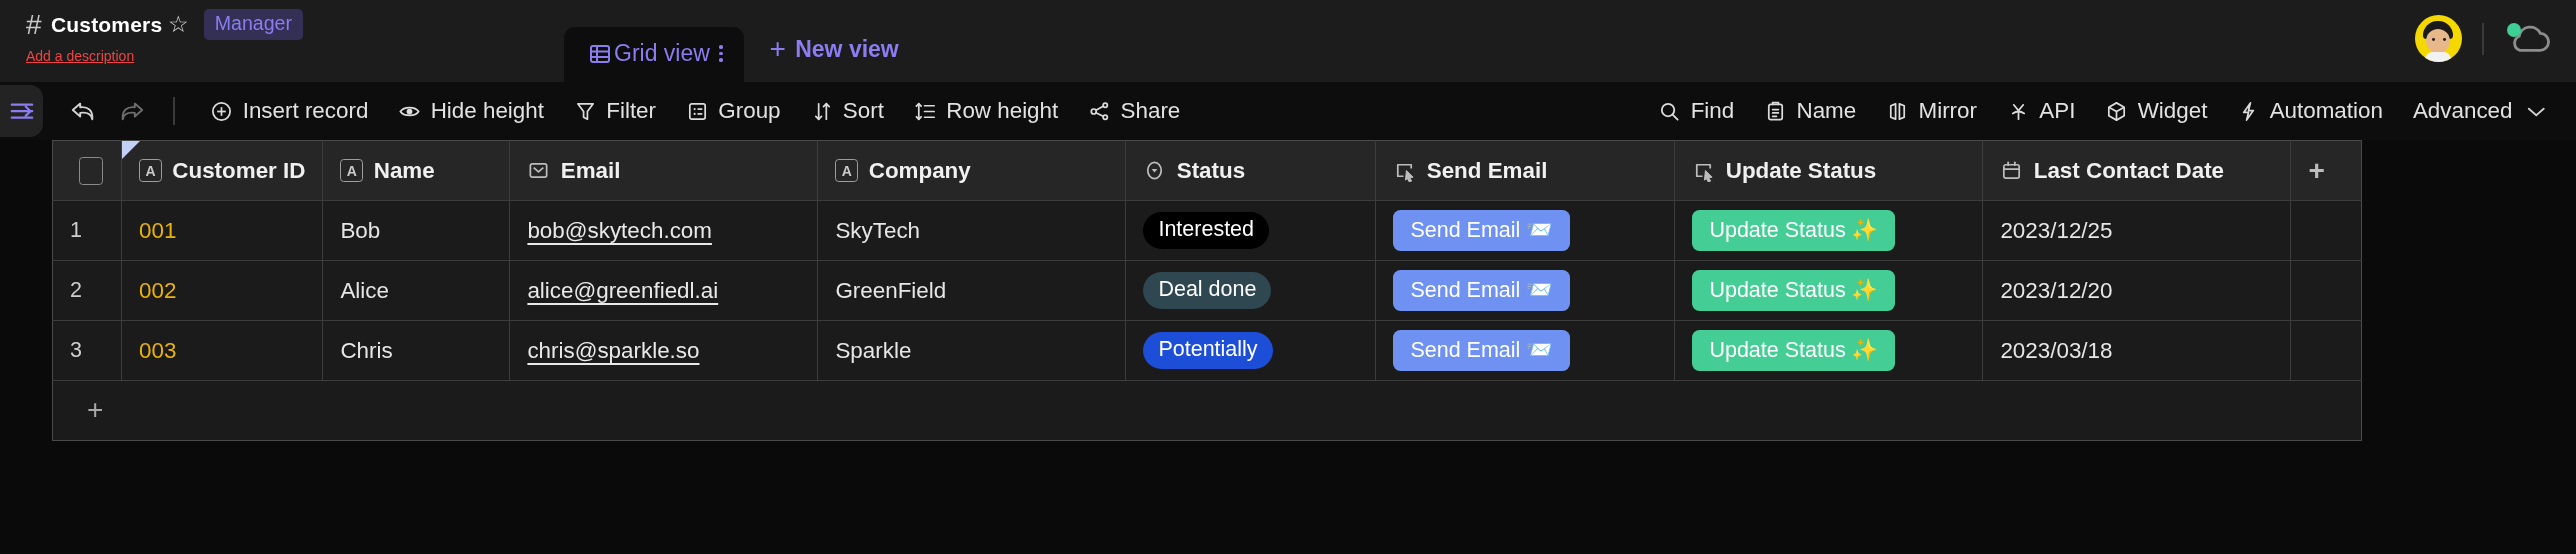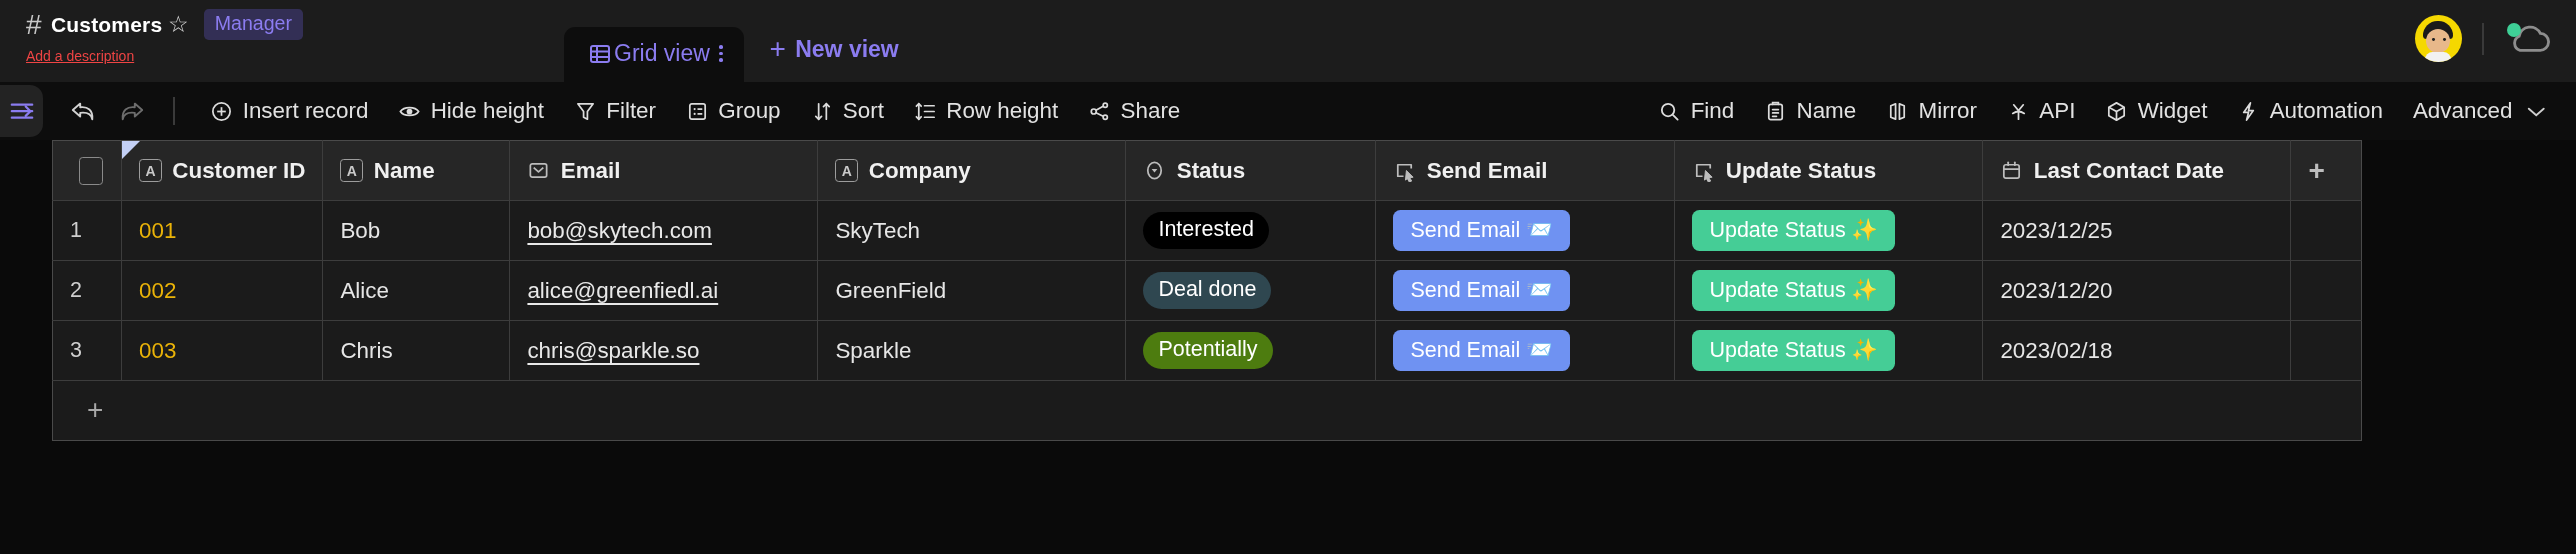--- a/index.html
+++ b/index.html
@@ -549,29 +549,29 @@
 
       <tr>
         <td class="rownum">3</td>
         <td class="cid">003</td>
         <td>Chris</td>
         <td>
           <span class="email-link">chris@sparkle.so</span>
         </td>
         <td>Sparkle</td>
         <td>
-          <span class="pill" style="background:#4d7c0f">Potentially</span>
+          <span class="pill" style="background:#1d4ed8">Potentially</span>
         </td>
         <td>
           <span class="btn-cell" style="background:#6f92f2">Send Email 📨</span>
         </td>
         <td>
           <span class="btn-cell" style="background:#45cd96">Update Status ✨</span>
         </td>
-        <td>2023/02/18</td>
+        <td>2023/03/18</td>
         <td class="col-add"></td>
       </tr>
 
       <tr>
         <td class="addrow-cell" colspan="10">
           <span class="addrow-plus">+</span>
         </td>
       </tr>
     </tbody>
   </table>

